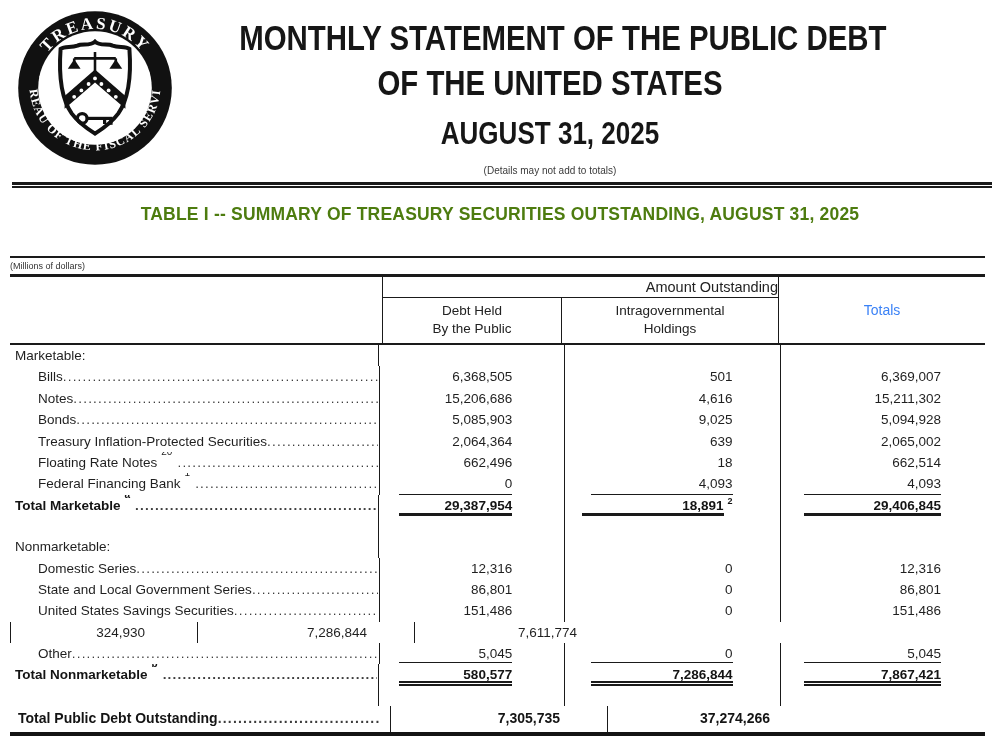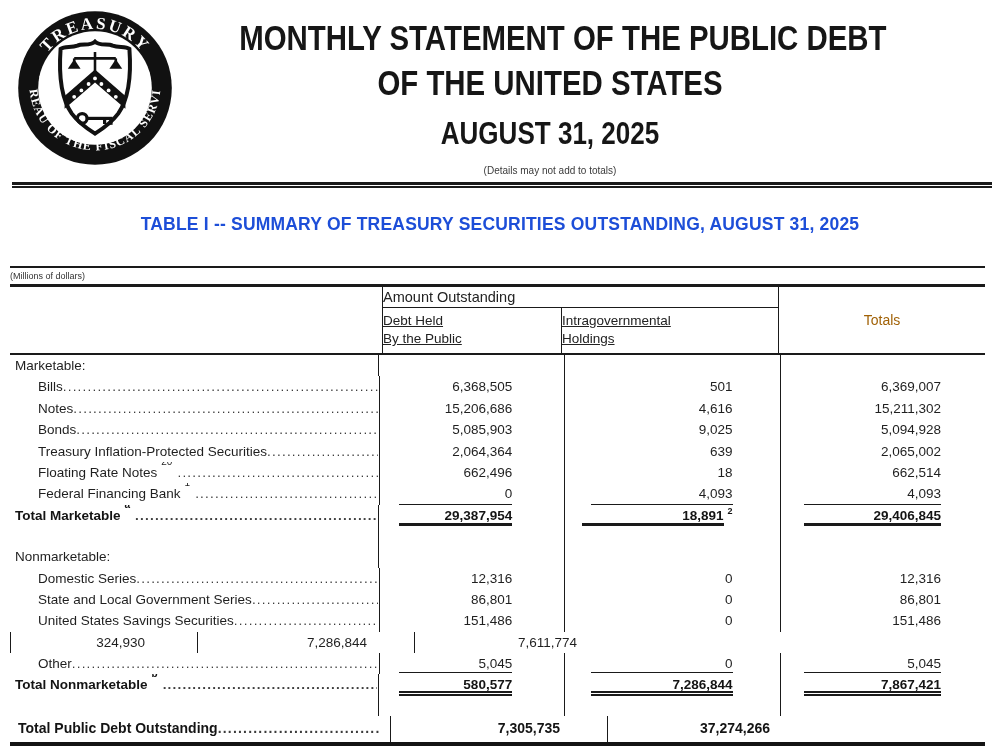--- a/index.html
+++ b/index.html
@@ -22,44 +22,44 @@
     font-weight: bold; font-size: 31px; line-height: 36px; margin-top: 13px; color: #161616;
     transform: scaleX(0.84); transform-origin: center; white-space: nowrap;
   }
   .details-note { font-size: 10px; color: #3a3a3a; margin-top: 13px; }
   #header-divider {
     margin: 6px 8px 0 12px; height: 6px;
     border-top: 3px solid #1a1a1a; border-bottom: 2px solid #1a1a1a;
   }
   
   #table-title {
-    text-align: center; font-weight: bold; font-size: 17.5px; color: #1d4ed8;
-    margin-top: 26px; letter-spacing: 0.2px;
+    text-align: center; font-weight: bold; font-size: 17.5px; color: #4d7c0f;
+    margin-top: 16px; letter-spacing: 0.2px;
   }
   
   #tbl { width: 975px; margin: 31px 0 0 10px; }
   #tbl-topline { border-top: 2px solid #1a1a1a; }
   #units-note { font-size: 9px; color: #333; line-height: 16px; }
   #tbl-thickline { border-top: 3px solid #1a1a1a; }
   #thead {
     display: grid; grid-template-columns: 372px 179px 217px 207px;
     grid-template-rows: 21px 45px; border-bottom: 2px solid #1a1a1a;
   }
   .h-spacer { grid-column: 1; grid-row: 1 / 3; }
   .h-group {
     grid-column: 2 / 4; grid-row: 1; border-left: 1px solid #1a1a1a;
-    border-bottom: 1px solid #1a1a1a; text-align: left;
+    border-bottom: 1px solid #1a1a1a; text-align: right;
     font-size: 14.5px; line-height: 20px; color: #222;
   }
-  .h-col { text-align: left; font-size: 13.5px; line-height: 18px; padding-top: 4px; color: #222; text-decoration: underline; }
+  .h-col { text-align: center; font-size: 13.5px; line-height: 18px; padding-top: 4px; color: #222; }
   .h-col1 { grid-column: 2; grid-row: 2; border-left: 1px solid #1a1a1a; }
   .h-col2 { grid-column: 3; grid-row: 2; border-left: 1px solid #1a1a1a; }
   .h-totals {
     grid-column: 4; grid-row: 1 / 3; border-left: 1px solid #1a1a1a;
-    display: flex; align-items: center; justify-content: center; font-size: 14px; color: #a16207;
+    display: flex; align-items: center; justify-content: center; font-size: 14px; color: #3b82f6;
   }
   #table-body { }
   .trow { display: flex; height: 21.4px; }
   .trow.spacer { height: 20px; }
   .trow.grand { height: 26px; }
   .cell { height: 100%; line-height: 21.2px; font-size: 13.5px; overflow: hidden; }
   .trow.grand .cell { line-height: 24px; font-size: 14px; justify-content: flex-end; }
   .c0 { width: 372px; display: flex; padding-right: 1px; }
   .c1 { width: 179px; border-left: 1px solid #1a1a1a; text-align: right; padding-right: 44px; }
   .c2 { width: 217px; border-left: 1px solid #1a1a1a; text-align: right; padding-right: 47px; margin-left: 8px; }

